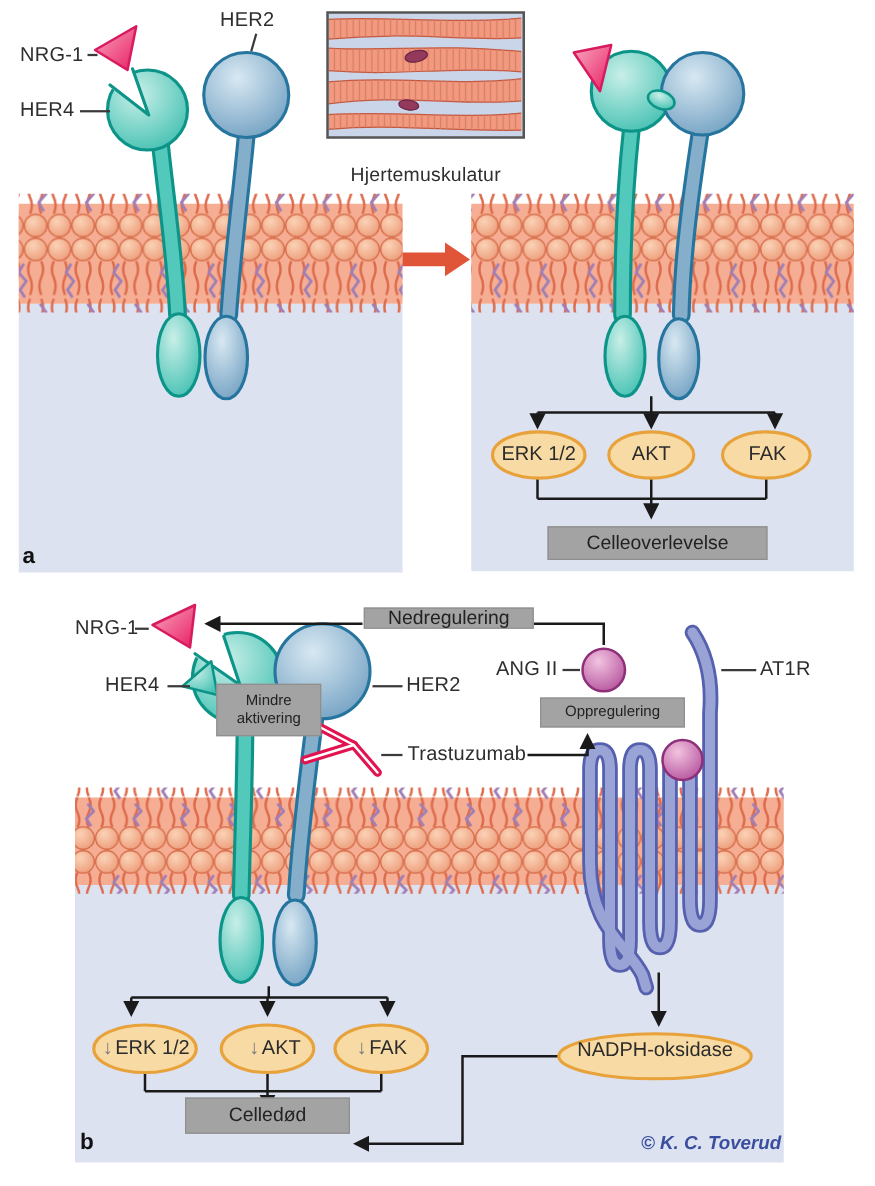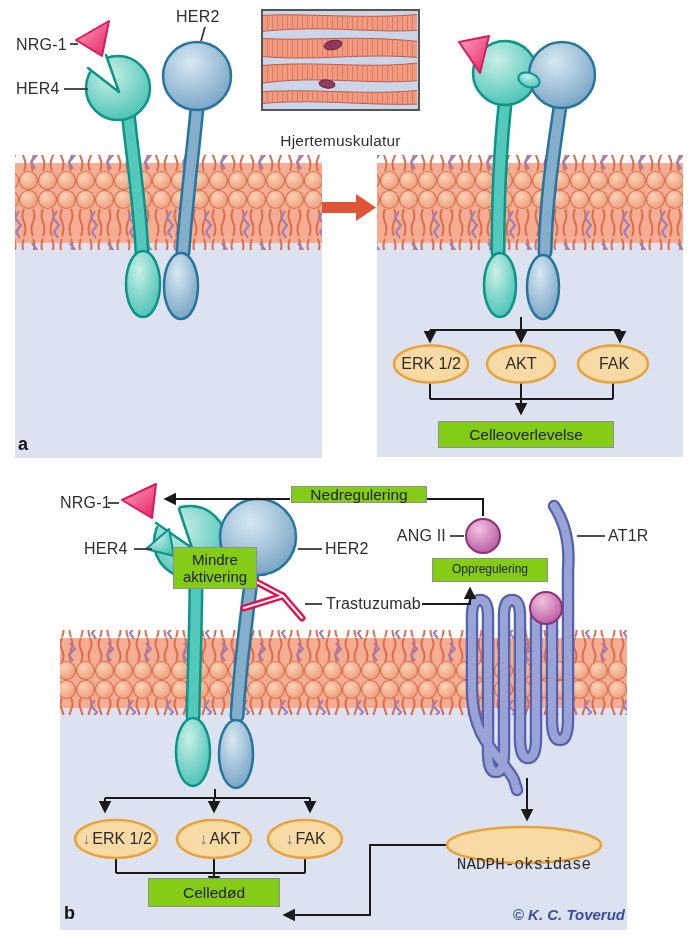--- a/index.html
+++ b/index.html
@@ -1,20 +1,20 @@
 <!DOCTYPE html>
 <html><head>
 <meta charset="utf-8">
 <style>
   html,body{margin:0;padding:0;background:#ffffff;}
   #stage{position:relative;width:700px;height:949px;background:#ffffff;overflow:hidden;
          font-family:"Liberation Sans", sans-serif;color:#2b2b2b;}
   #art{position:absolute;left:0;top:0;z-index:0;}
   .lbl{position:absolute;z-index:2;font-size:16px;letter-spacing:.2px;color:#2e2e2e;white-space:nowrap;}
-  .boxlbl{position:absolute;z-index:3;background:#84cc16;border:1.5px solid #8f8f8f;
+  .boxlbl{position:absolute;z-index:3;background:#a3a3a3;border:1.5px solid #8f8f8f;
           display:flex;align-items:center;justify-content:center;font-size:15.5px;color:#222;
           box-sizing:border-box;text-align:center;line-height:1.15;}
   .ovaltxt{position:absolute;z-index:2;font-size:16px;color:#2b2b2b;text-align:center;}
   .panel-letter{position:absolute;z-index:2;font-weight:bold;font-size:18px;color:#111;}
   .credit{position:absolute;z-index:2;font-weight:bold;font-size:15px;color:#3a4e9e;text-align:right;font-style:italic;}
   .down-arr{color:#75797f;font-weight:bold;margin-right:2px;}
   .two-line{flex-direction:column;}
 </style>
 </head>
 <body>
@@ -289,38 +289,38 @@
 <div class="ovaltxt" style="left:578px;top:355px;width:72px;">FAK</div>
 
 <div class="boxlbl" style="left:438px;top:421px;width:176px;height:27px;">Celleoverlevelse</div>
 <div class="panel-letter" style="left:18px;top:434px;">a</div>
 
 <div class="lbl" style="left:60px;top:494px;">NRG-1</div>
 <div class="boxlbl" style="left:291px;top:486px;width:136px;height:17px;">Nedregulering</div>
 <div class="lbl" style="left:84px;top:540px;">HER4</div>
 <div class="lbl" style="left:325px;top:540px;">HER2</div>
 
-<div class="boxlbl two-line" style="left:173px;top:547px;width:84px;height:42px;font-size:15px;">
+<div class="boxlbl two-line" style="left:173px;top:547px;width:84px;height:42px;font-size:12px;">
   <span>Mindre</span>
   <span>aktivering</span>
 </div>
 
 <div class="lbl" style="left:326px;top:595px;">Trastuzumab</div>
 <div class="lbl" style="left:396px;top:527px;width:50px;text-align:right;">ANG II</div>
 <div class="boxlbl" style="left:432px;top:558px;width:116px;height:24px;font-size:12px;">Oppregulering</div>
 <div class="lbl" style="left:608px;top:527px;">AT1R</div>
 
 <div class="ovaltxt" style="left:76px;top:830px;width:82px;">
   <span class="down-arr">↓</span><span>ERK 1/2</span>
 </div>
 <div class="ovaltxt" style="left:177px;top:830px;width:86px;">
   <span class="down-arr">↓</span><span>AKT</span>
 </div>
 <div class="ovaltxt" style="left:268px;top:830px;width:75px;">
   <span class="down-arr">↓</span><span>FAK</span>
 </div>
 
-<div class="ovaltxt" style="left:447px;top:856px;width:154px;font-family:Liberation Mono, monospace;">NADPH-oksidase</div>
+<div class="ovaltxt" style="left:447px;top:832px;width:154px;">NADPH-oksidase</div>
 <div class="boxlbl" style="left:148px;top:878px;width:132px;height:29px;">Celledød</div>
 <div class="panel-letter" style="left:64px;top:903px;">b</div>
 <div class="credit" style="left:460px;top:906px;width:165px;">© K. C. Toverud</div>
 
 </div>
 
 </body></html>

